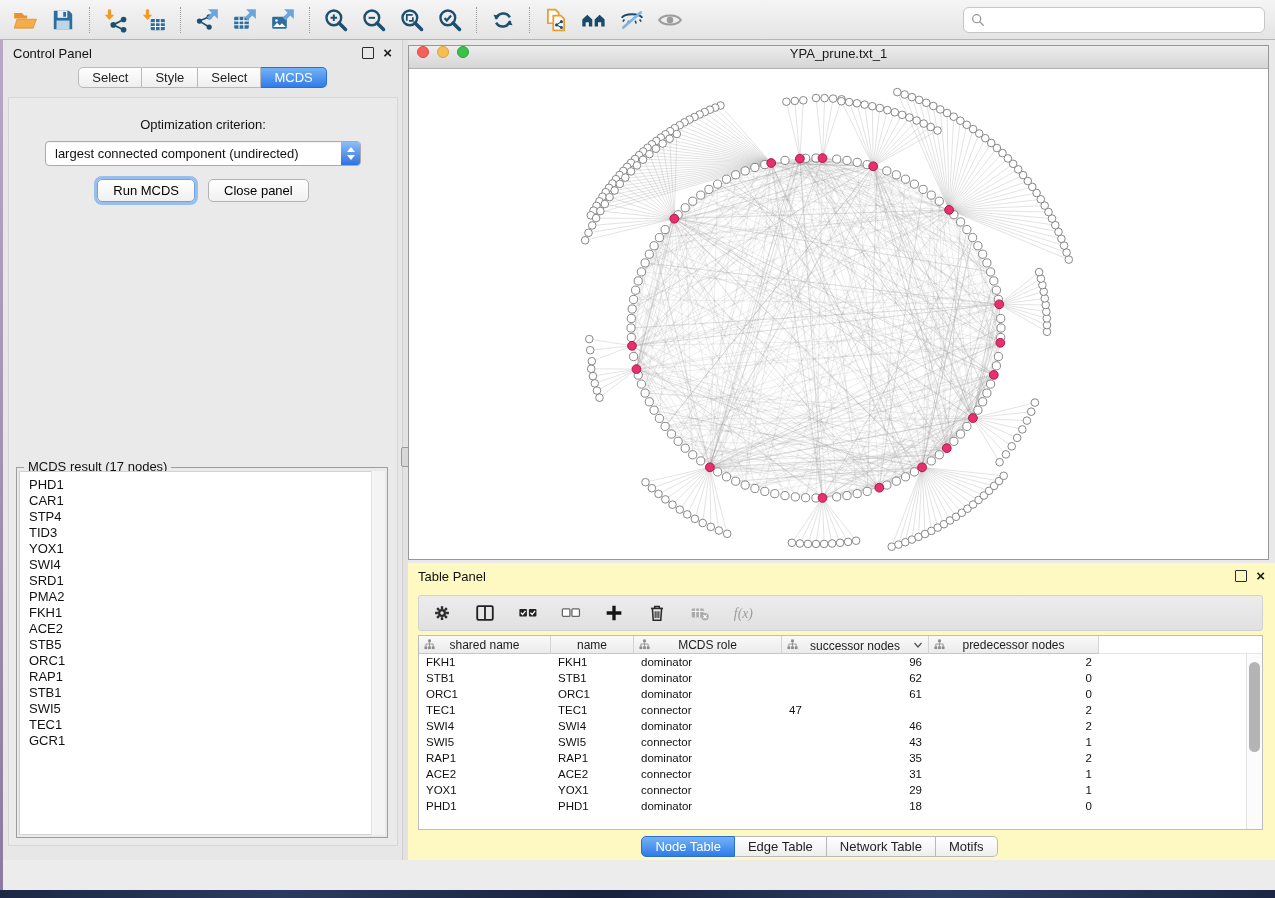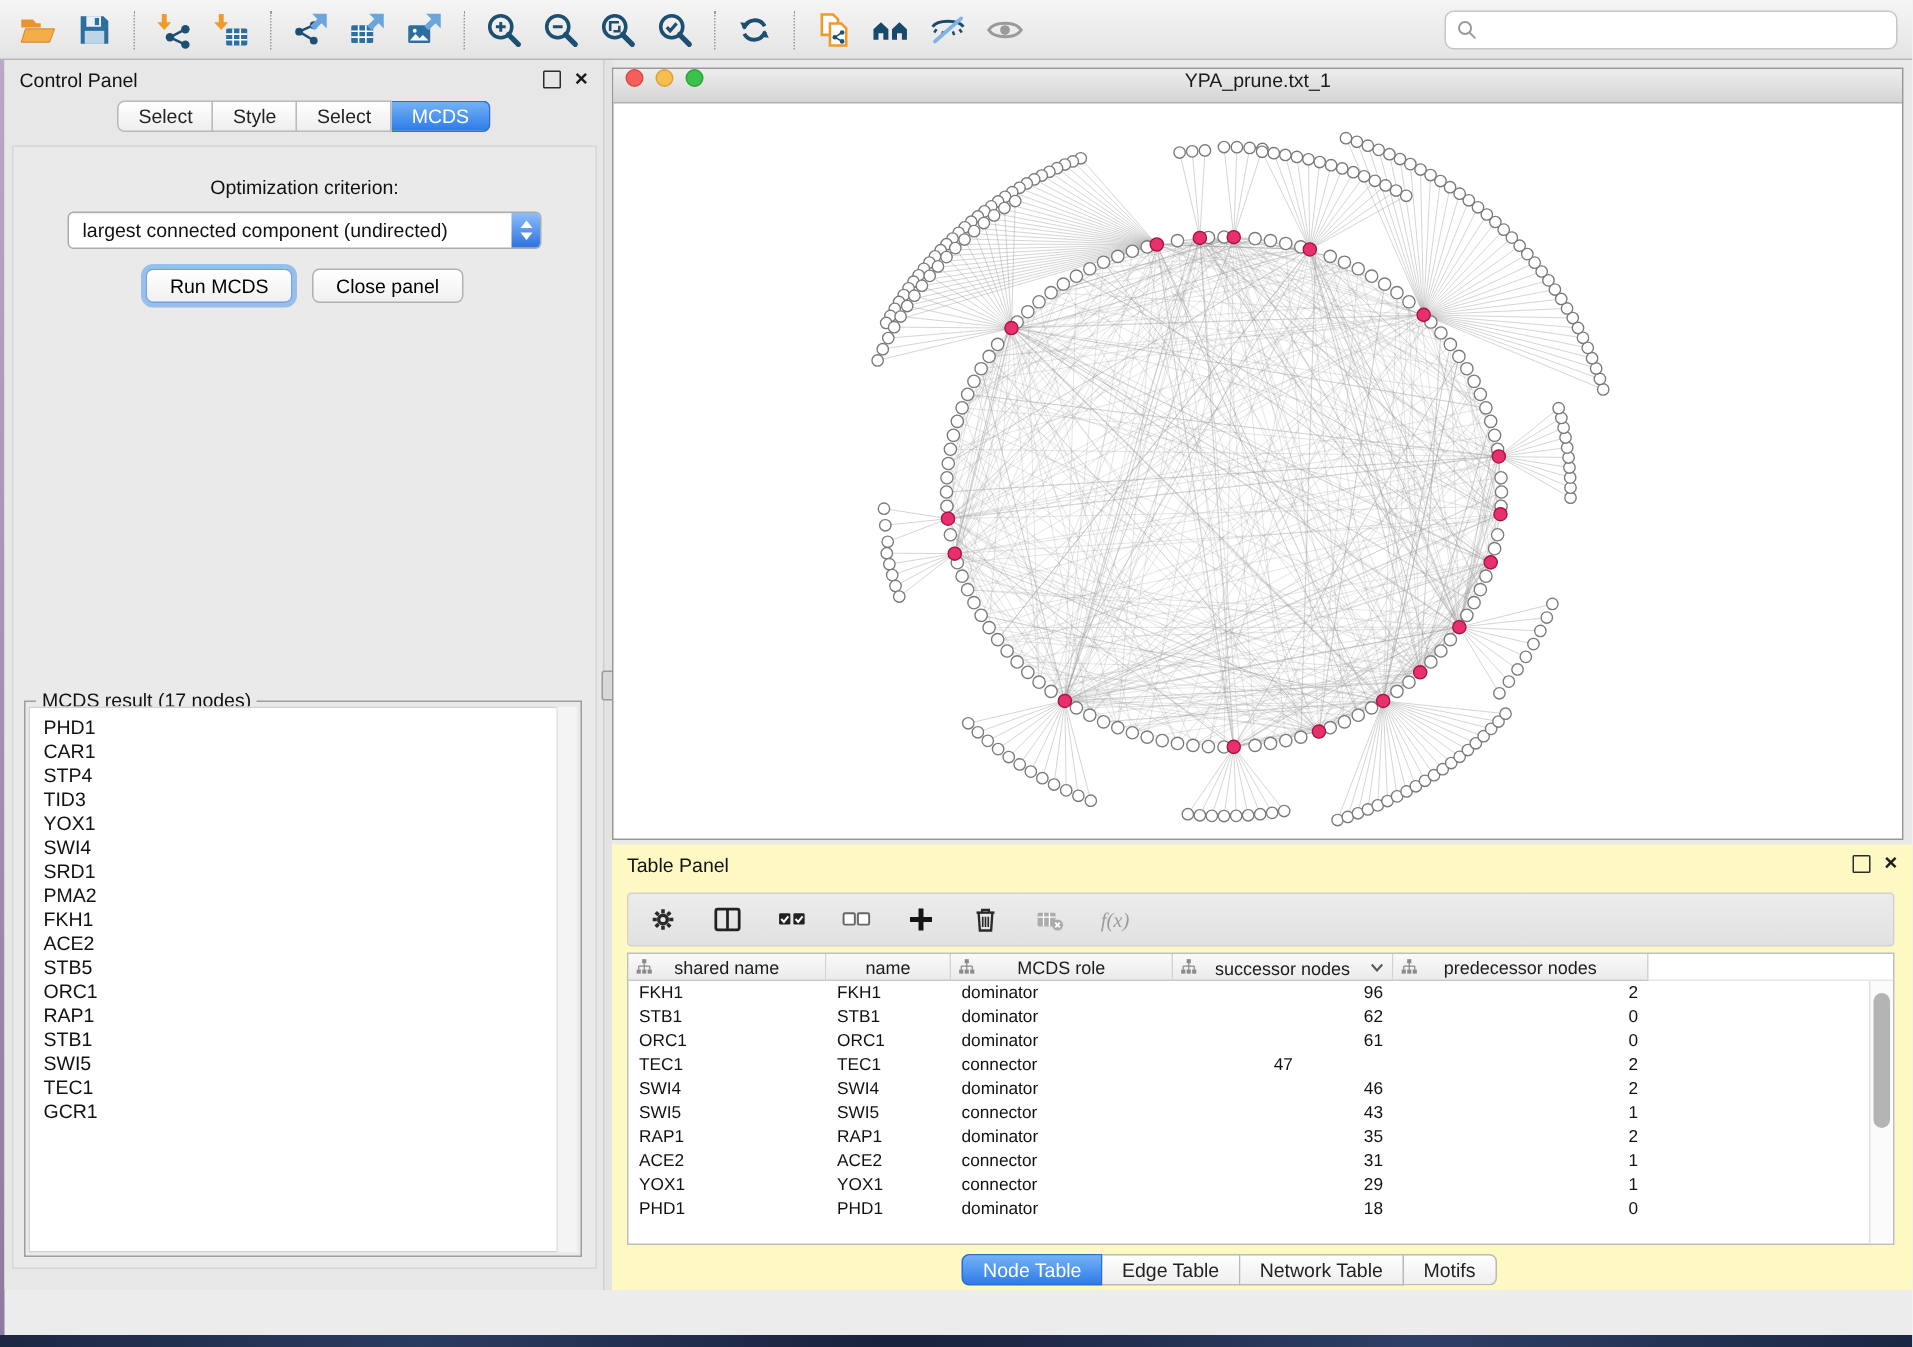--- a/index.html
+++ b/index.html
@@ -1438,21 +1438,21 @@
               <div style="width: 132px; text-align: left;">ORC1</div>
               <div style="width: 83px; text-align: left;">ORC1</div>
               <div style="width: 148px; text-align: left;">dominator</div>
               <div style="width: 147px; text-align: right;">61</div>
               <div style="width: 170px; text-align: right;">0</div>
             </div>
             <div class="trow">
               <div style="width: 132px; text-align: left;">TEC1</div>
               <div style="width: 83px; text-align: left;">TEC1</div>
               <div style="width: 148px; text-align: left;">connector</div>
-              <div style="width: 147px; text-align: center;">47</div>
+              <div style="width: 147px; text-align: left;">47</div>
               <div style="width: 170px; text-align: right;">2</div>
             </div>
             <div class="trow">
               <div style="width: 132px; text-align: left;">SWI4</div>
               <div style="width: 83px; text-align: left;">SWI4</div>
               <div style="width: 148px; text-align: left;">dominator</div>
               <div style="width: 147px; text-align: right;">46</div>
               <div style="width: 170px; text-align: right;">2</div>
             </div>
             <div class="trow">

